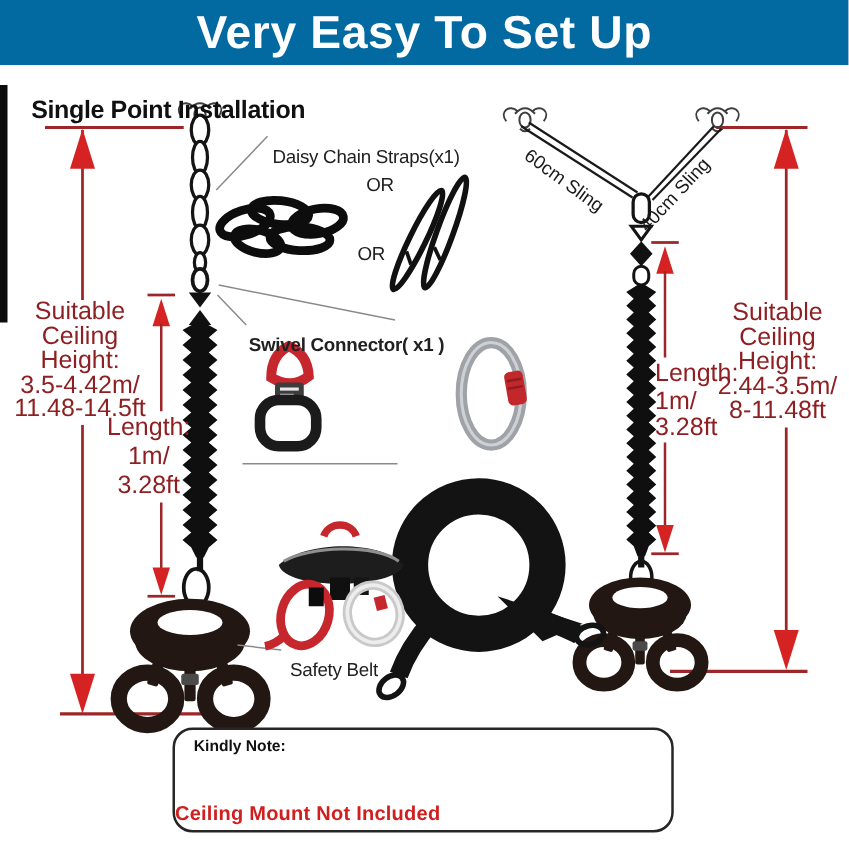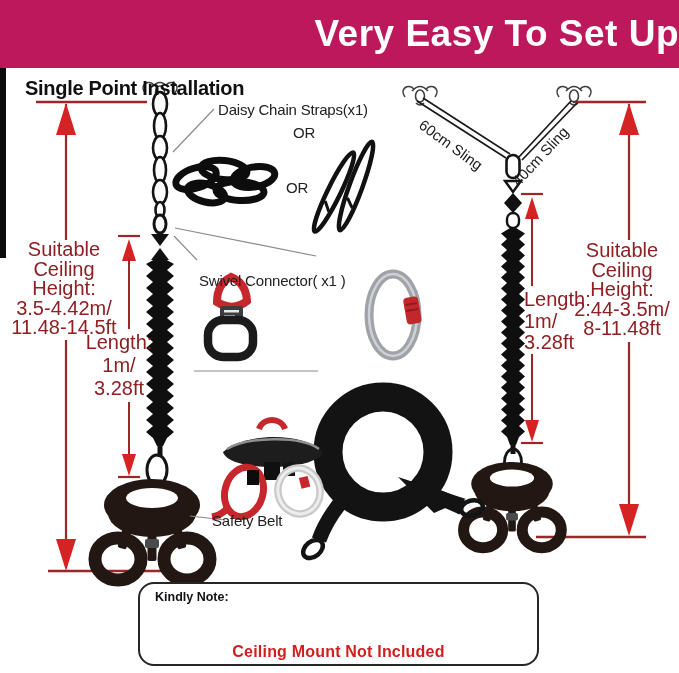--- a/index.html
+++ b/index.html
@@ -1,52 +1,52 @@
 <!DOCTYPE html>
 <html><head>
 <meta charset="utf-8">
 <style>
   html,body{margin:0;padding:0;background:#fff;}
   #stage{position:relative;width:679px;height:673px;background:#fff;overflow:hidden;
          font-family:"Liberation Sans","DejaVu Sans",sans-serif;}
   .abs{position:absolute;}
   
-  #hdr{left:0;top:0;width:679px;height:68px;background:#be185d;display:flex;align-items:center;justify-content:flex-end;}
+  #hdr{left:0;top:0;width:679px;height:52px;background:#0369a1;display:flex;align-items:center;justify-content:center;}
   #hdr .t{color:#fff;font-size:37px;font-weight:700;letter-spacing:.5px;}
   #edge-strip{left:0;top:68px;width:6px;height:190px;background:#0b0b0b;}
   
   .sec-h{font-size:20px;font-weight:700;color:#101010;letter-spacing:-.3px;text-align:left;width:230px;}
   #h-single{left:25px;top:77px;}
   #h-double{left:388px;top:77px;}
   
-  .lbl{font-size:15px;color:#212121;letter-spacing:-.2px;white-space:nowrap;}
+  .lbl{font-size:15px;color:#212121;letter-spacing:-.2px;white-space:nowrap;margin-top:16px;}
   #l-daisy{left:218px;top:101px;}
   #l-or1{left:284px;top:124px;width:40px;text-align:center;}
   #l-slingalt{left:217px;top:142px;}
   #l-or2{left:277px;top:179px;width:40px;text-align:center;}
-  #l-swivel{left:199px;top:272px;}
+  #l-swivel{left:199px;top:252px;font-weight:bold;}
   #l-screw{left:318px;top:252px;}
   #l-resist{left:322px;top:363px;}
-  #l-belt{left:212px;top:512px;}
+  #l-belt{left:232px;top:512px;}
   
   .maroon{color:#8e2023;font-size:20px;line-height:19.5px;white-space:pre-line;text-align:center;}
   #m-lheight{left:6px;top:240px;width:116px;}
   #m-rheight{left:564px;top:241px;width:116px;}
   #m-llength{left:84px;top:331px;width:70px;line-height:23px;}
   #m-rlength{left:524px;top:289px;width:70px;line-height:21.5px;text-align:left;}
   
   .sl{font-size:15px;color:#1a1a1a;white-space:nowrap;}
   #sl60{left:426px;top:116px;transform:rotate(36deg);transform-origin:left top;}
   #sl40{left:521px;top:172px;transform:rotate(-47deg);transform-origin:left bottom;}
   
   #note{left:138px;top:582px;width:401px;height:84px;border:2px solid #262626;border-radius:16px;
         box-sizing:border-box;padding:6px 8px 20px 15px;background:#fff;}
   #note .nt{font-size:12.5px;font-weight:700;color:#111;margin-bottom:1px;}
   #note .nb{font-size:11.5px;line-height:14.2px;letter-spacing:-.45px;color:#2b2b2b;white-space:pre;}
-  #note .nw{position:absolute;left:0;bottom:3px;width:100%;text-align:center;
+  #note .nw{position:absolute;left:0;bottom:3px;width:100%;text-align:left;
             font-size:16px;font-weight:700;color:#d11f1f;letter-spacing:.2px;}
   svg{position:absolute;left:0;top:0;}
 </style>
 </head>
 <body>
 
 <div id="stage">
 
   <svg width="679" height="673" viewBox="0 0 679 673">
     <defs>

